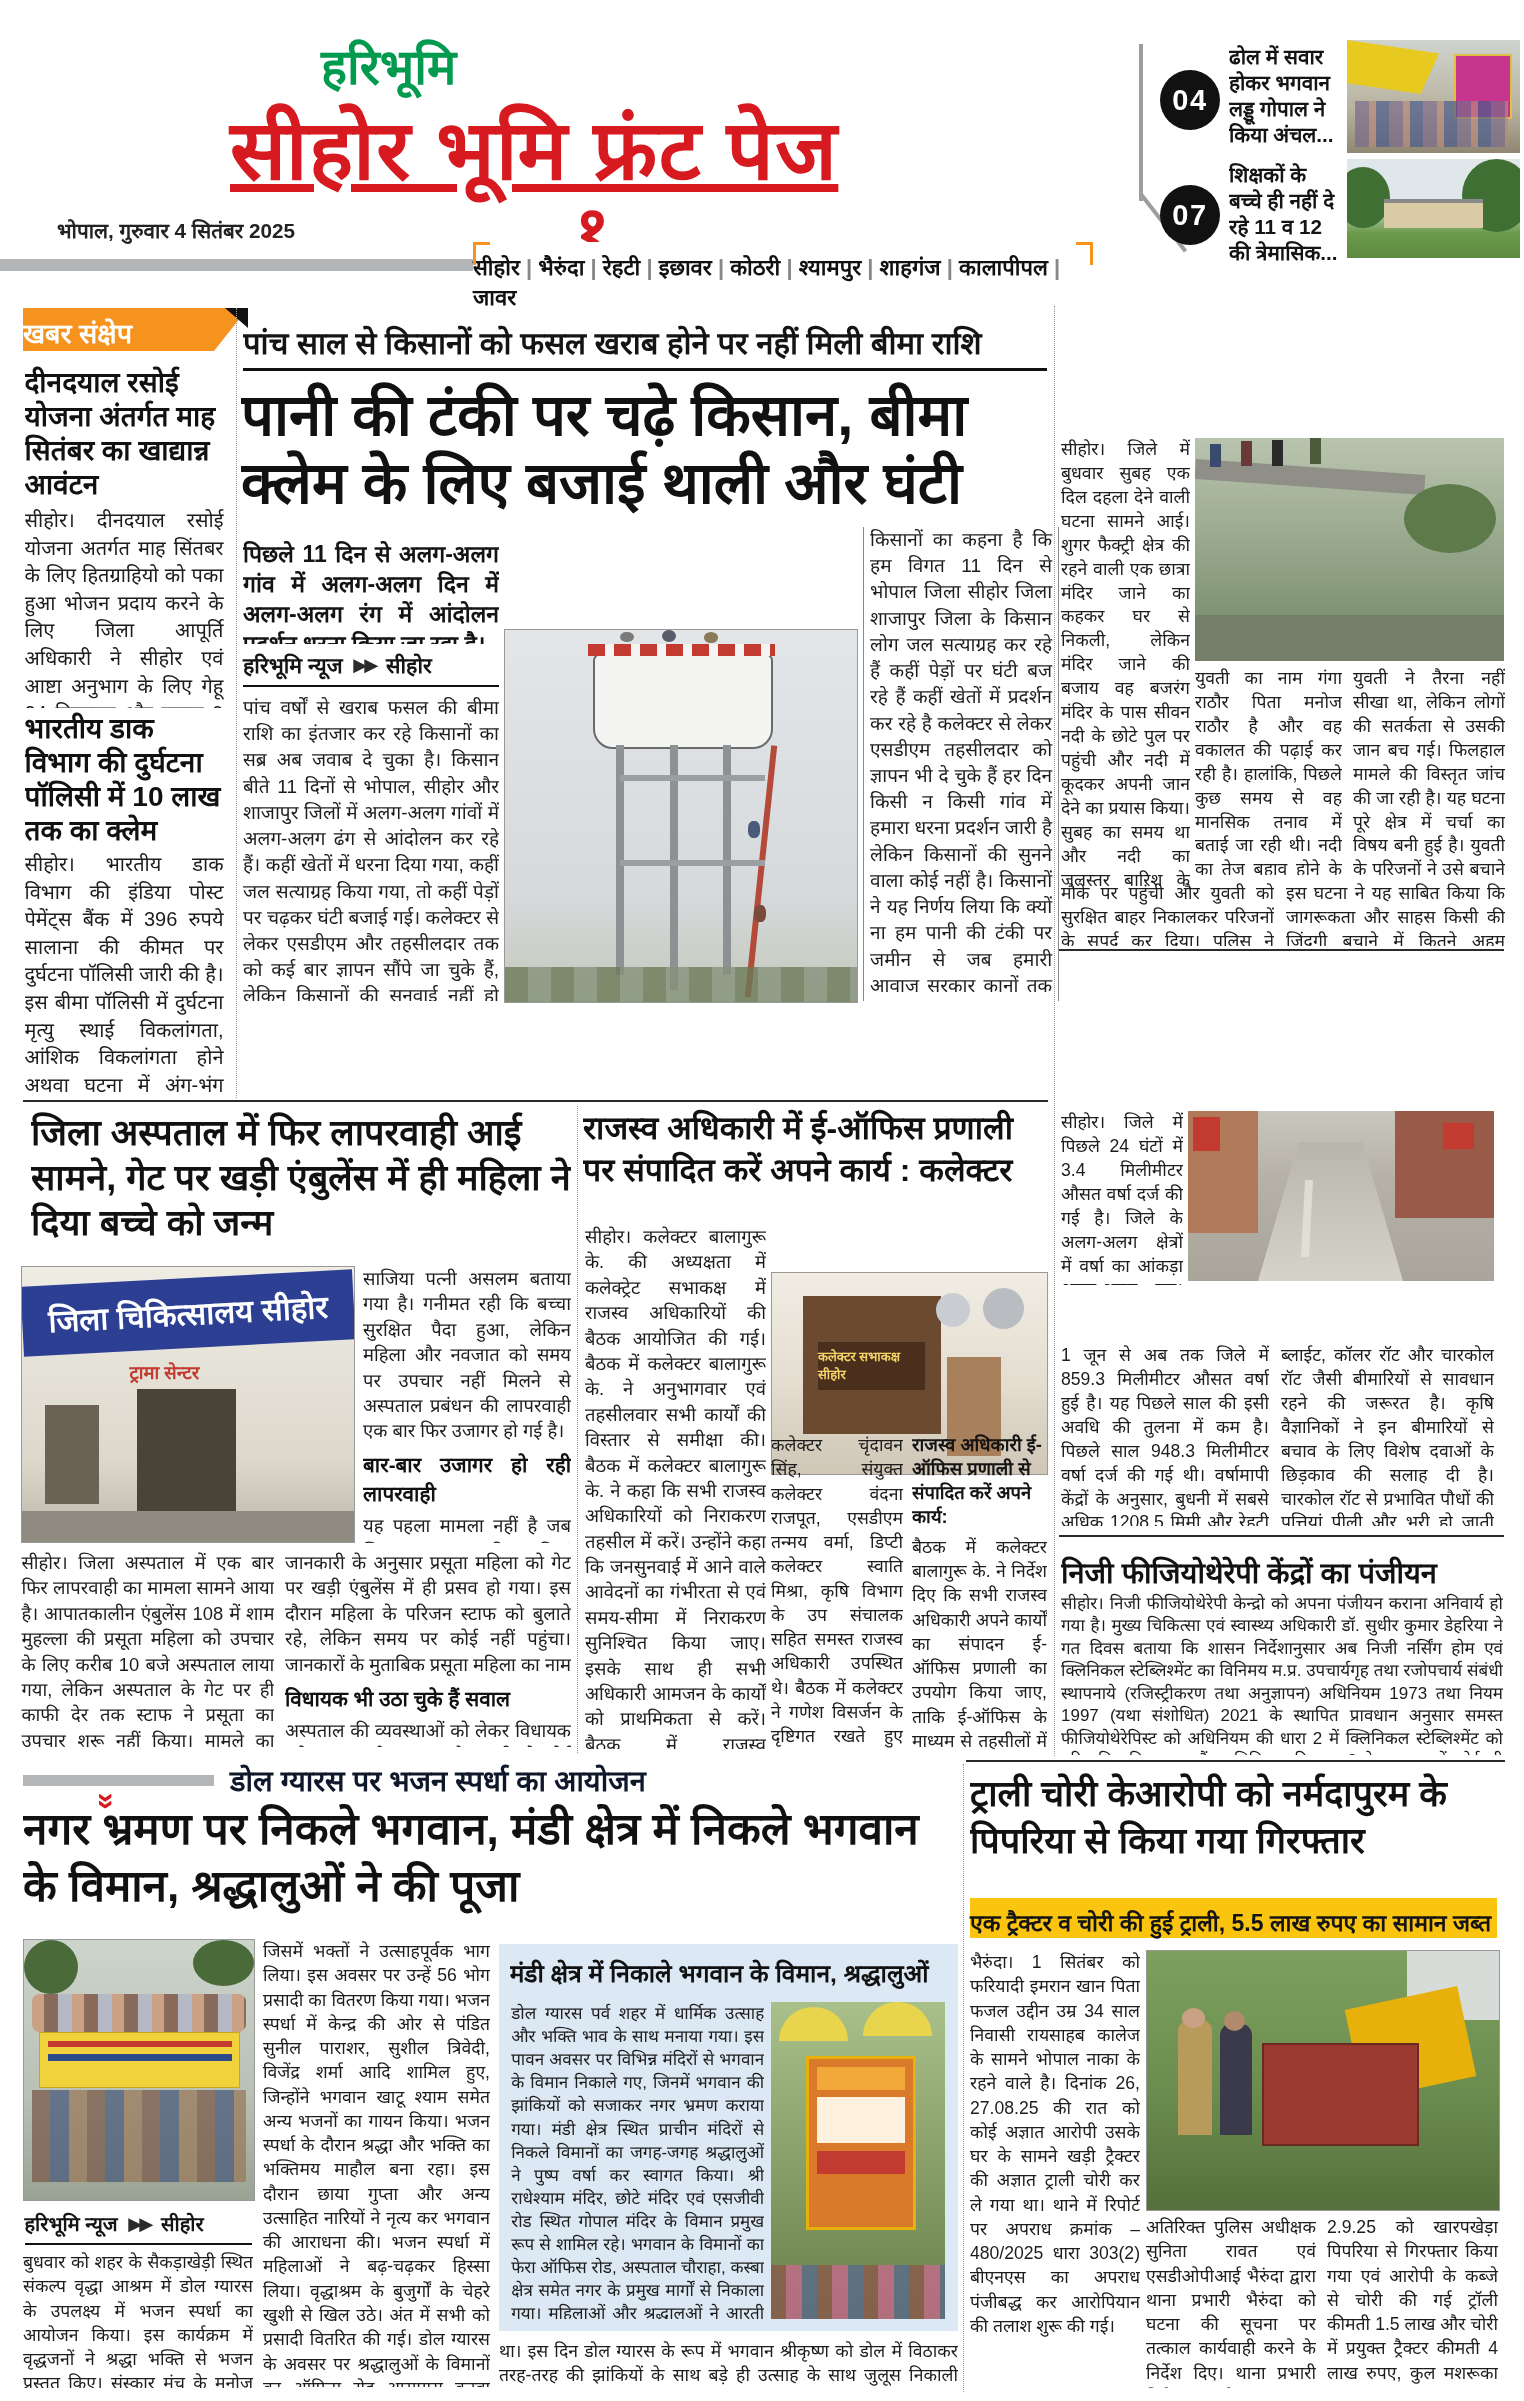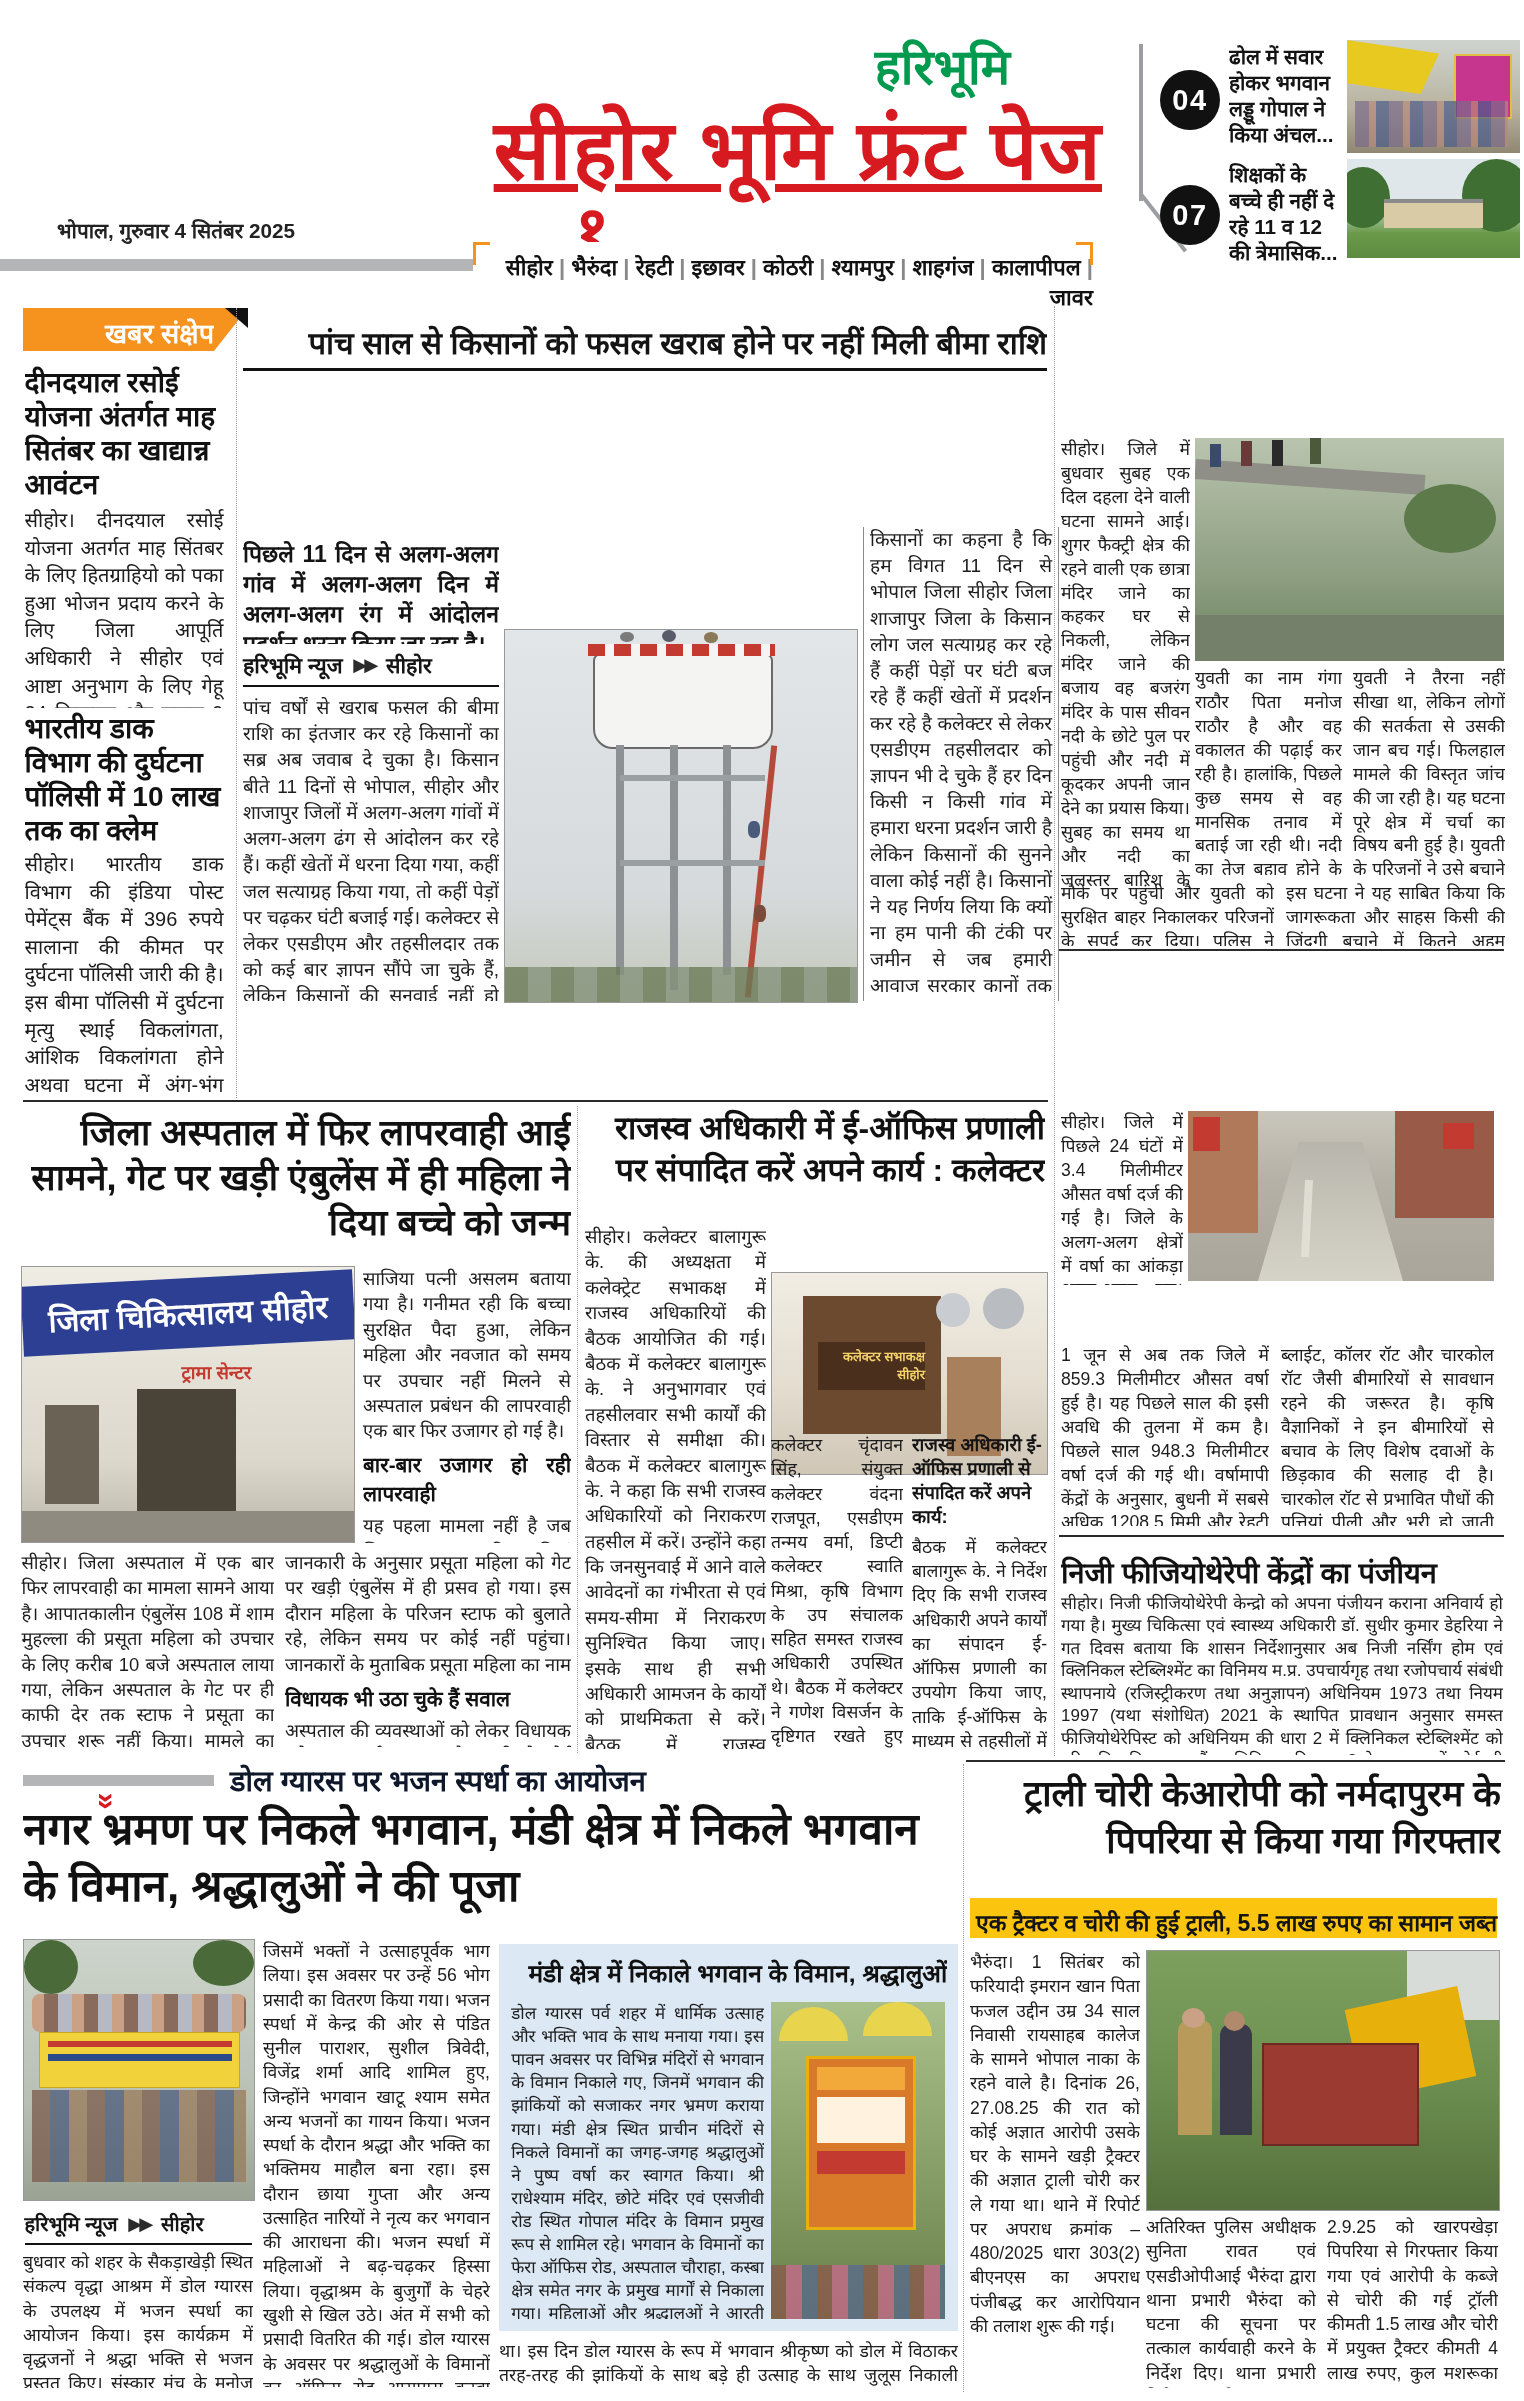--- a/index.html
+++ b/index.html
@@ -1,20 +1,20 @@
 <!DOCTYPE html>
 <html lang="hi" style="font-size:12.2px"><head>
 <meta charset="utf-8">
 <style>
   html,body{margin:0;padding:0;background:#e9e9e9;}
   #page{position:relative;width:1524px;height:2401px;background:#ffffff;
         font-family:"Liberation Sans","DejaVu Sans",sans-serif;color:#141414;overflow:hidden;}
   .abs{position:absolute;}
   .just{text-align:justify;}
-  .ctr{text-align:right;}
+  .ctr{text-align:left;}
   .bold{font-weight:bold;}
   .clip{overflow:hidden;}
   .body-txt{font-size:19px;line-height:1.38;color:#1c1c1c;}
   .body-sm{font-size:17.6px;line-height:1.36;color:#1c1c1c;}
   .headline{font-weight:bold;color:#111;}
   .kicker-rule{border-bottom:3.1px solid #111;}
   .dot-v{border-left:1.5px dotted #9a9a9a;width:0;}
   .rule-h{background:#2a2a2a;height:2.3px;}
   .photo{position:absolute;overflow:hidden;}
   .fig{position:absolute;}
@@ -82,20 +82,21 @@
   </div>
   <div class="abs headline clip" style="left:24.5px;top:366px;width:199px;height:135px;font-size:28px;line-height:1.22;">दीनदयाल रसोई योजना अंतर्गत माह सितंबर का खाद्यान्न आवंटन</div>
   <div class="abs body-txt just clip" style="left:24.5px;top:507px;width:199px;height:201px;font-size:20px;">सीहोर। दीनदयाल रसोई योजना अतर्गत माह सिंतबर के लिए हितग्राहियो को पका हुआ भोजन प्रदाय करने के लिए जिला आपूर्ति अधिकारी ने सीहोर एवं आष्टा अनुभाग के लिए गेहू 24 किवाटल और चावल 9 किवंटल का आवंटन जारी किया गया है। जारी आवंटन अनुसार अनुविभाग सीहोर को गेंहू 12.00 क्टिल, चावल 3, इसी प्रकार अनुविभाग आष्टा के लिए गेंहू 12.00 किवंटल, चावल 3.00 किवंटल का आवंटन जारी किया गया है।</div>
   <div class="abs headline clip" style="left:24.5px;top:712px;width:199px;height:136px;font-size:28px;line-height:1.22;">भारतीय डाक विभाग की दुर्घटना पॉलिसी में 10 लाख तक का क्लेम</div>
   <div class="abs body-txt just clip" style="left:24.5px;top:851px;width:199px;height:243px;font-size:20px;">सीहोर। भारतीय डाक विभाग की इंडिया पोस्ट पेमेंट्स बैंक में 396 रुपये सालाना की कीमत पर दुर्घटना पॉलिसी जारी की है। इस बीमा पॉलिसी में दुर्घटना मृत्यु स्थाई विकलांगता, आंशिक विकलांगता होने अथवा घटना में अंग-भंग होने या लकवा होने की स्थिति में दस लाख रुपए तक का क्लेम प्रदान किया जायेगा। दुर्घटना का शिकार होने पर अस्पताल में भर्ती बीमाधारक को आईपीडी इलाज के खर्च के लिए 60 हजार रुपये और मरहम पट्टी की जाने अथवा ओपीडी में इलाज की स्थिति में 30 हजार रुपये की राशि मुहैया कराई जाएगी।</div>
 
   <div class="abs dot-v" style="left:236px;top:308px;height:790px;"></div>
   <div class="abs dot-v" style="left:1054px;top:306px;height:1450px;"></div>
 
   <div class="abs ctr bold kicker-rule clip" style="left:243px;top:321px;width:804px;height:47px;font-size:31px;">पांच साल से किसानों को फसल खराब होने पर नहीं मिली बीमा राशि</div>
+  <div class="abs ctr headline clip" style="left:241px;top:381px;width:807px;height:153px;font-size:58px;line-height:1.18;">पानी की टंकी पर चढ़े किसान, बीमा क्लेम के लिए बजाई थाली और घंटी</div>
   <div class="abs bold just clip" style="left:243px;top:540px;width:256px;height:104px;font-size:23px;line-height:1.3;">पिछले 11 दिन से अलग-अलग गांव में अलग-अलग दिन में अलग-अलग रंग में आंदोलन प्रदर्शन धरना किया जा रहा है।</div>
   <div class="abs byline-row" style="left:243px;top:650px;width:256px;">
     <span>हरिभूमि न्यूज</span>
     <span class="arrows">▶▶</span>
     <span>सीहोर</span>
   </div>
   <div class="abs body-txt just clip" style="left:243px;top:695px;width:256px;height:306px;">
     <p>पांच वर्षों से खराब फसल की बीमा राशि का इंतजार कर रहे किसानों का सब्र अब जवाब दे चुका है। किसान बीते 11 दिनों से भोपाल, सीहोर और शाजापुर जिलों में अलग-अलग गांवों में अलग-अलग ढंग से आंदोलन कर रहे हैं। कहीं खेतों में धरना दिया गया, कहीं जल सत्याग्रह किया गया, तो कहीं पेड़ों पर चढ़कर घंटी बजाई गई। कलेक्टर से लेकर एसडीएम और तहसीलदार तक को कई बार ज्ञापन सौंपे जा चुके हैं, लेकिन किसानों की सुनवाई नहीं हो रही।</p>
 
   </div>

